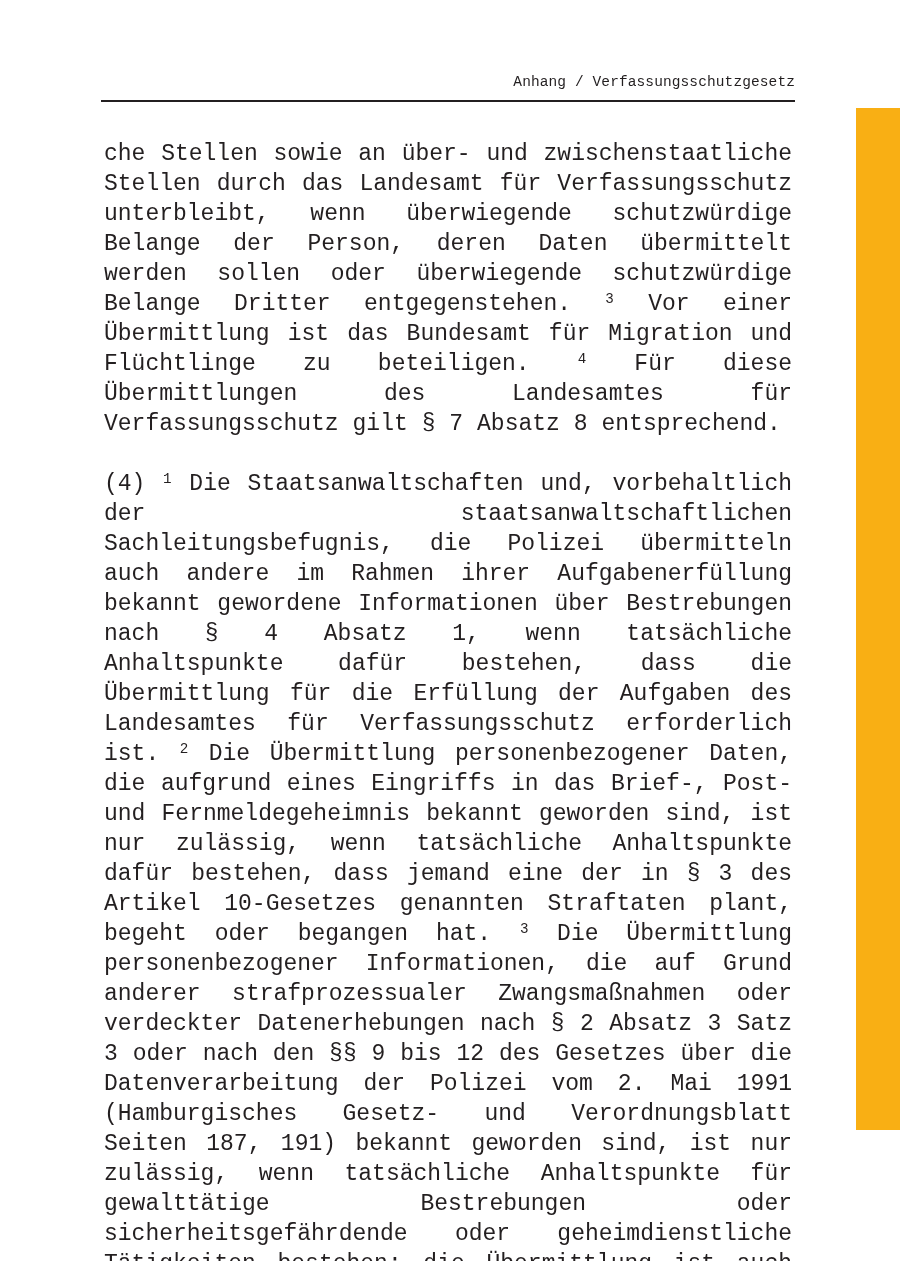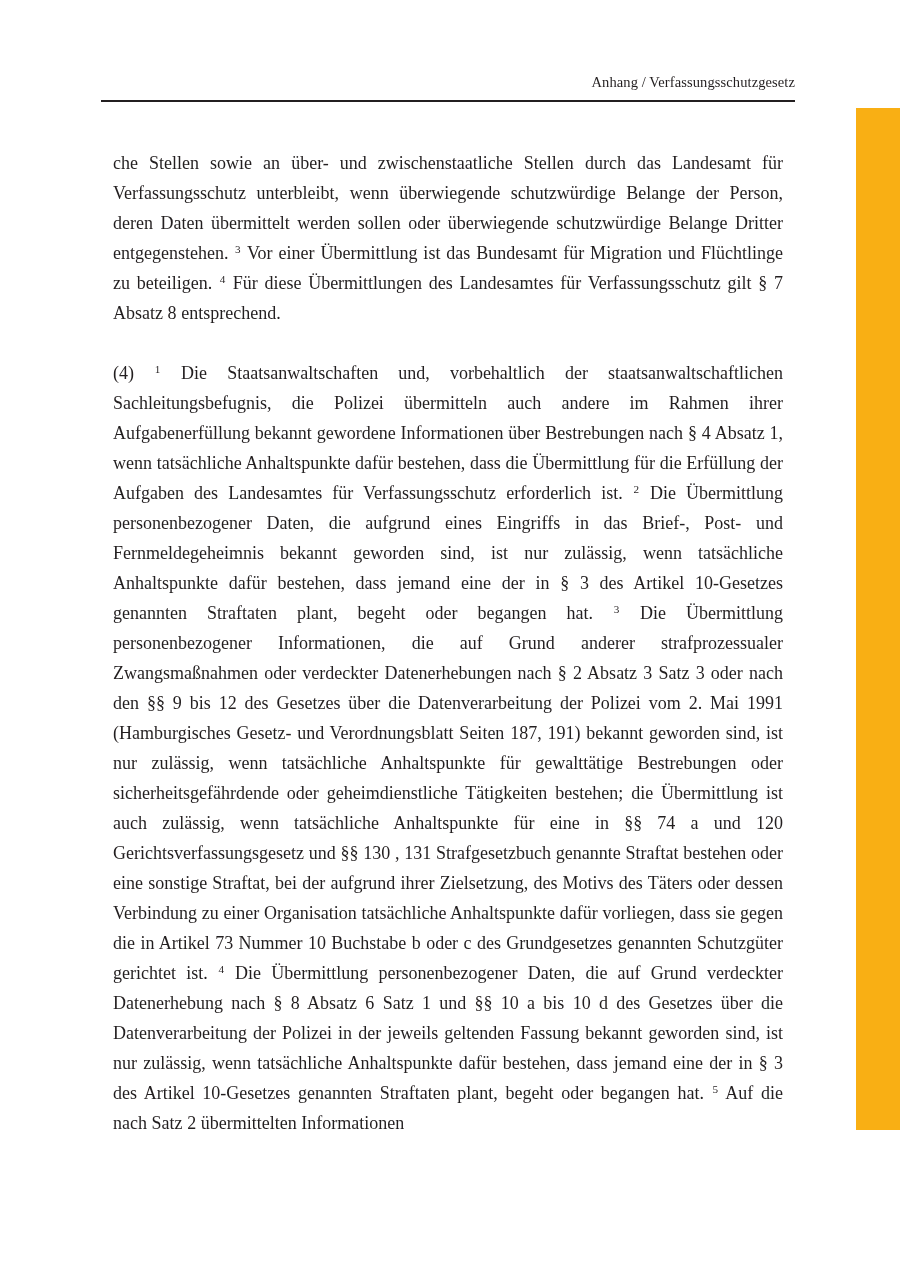--- a/index.html
+++ b/index.html
@@ -8,21 +8,21 @@
     padding: 0;
     background: #ffffff;
   }
 
   .page {
     position: relative;
     width: 900px;
     height: 1261px;
     background: #ffffff;
     overflow: hidden;
-    font-family: Liberation Serif, serif;
+    font-family: Liberation Mono, monospace;
     color: #231f20;
     box-sizing: border-box;
     padding-left: 16px;
   }
 
   
   .edge-tab {
     position: absolute;
     left: 856px;
     top: 108px;
@@ -56,22 +56,22 @@
 
   
   .text-column {
     position: absolute;
     left: 101px;
     top: 136px;
     width: 694px;
   }
 
   .para {
-    margin: 12px;
-    font-size: 18px;
+    margin: 3px;
+    font-size: 23px;
     line-height: 30px;
     text-align: justify;
     text-justify: inter-word;
     color: #231f20;
     hyphens: none;
     word-spacing: 0.1px;
   }
 
   .para + .para {
     margin-top: 30px;

